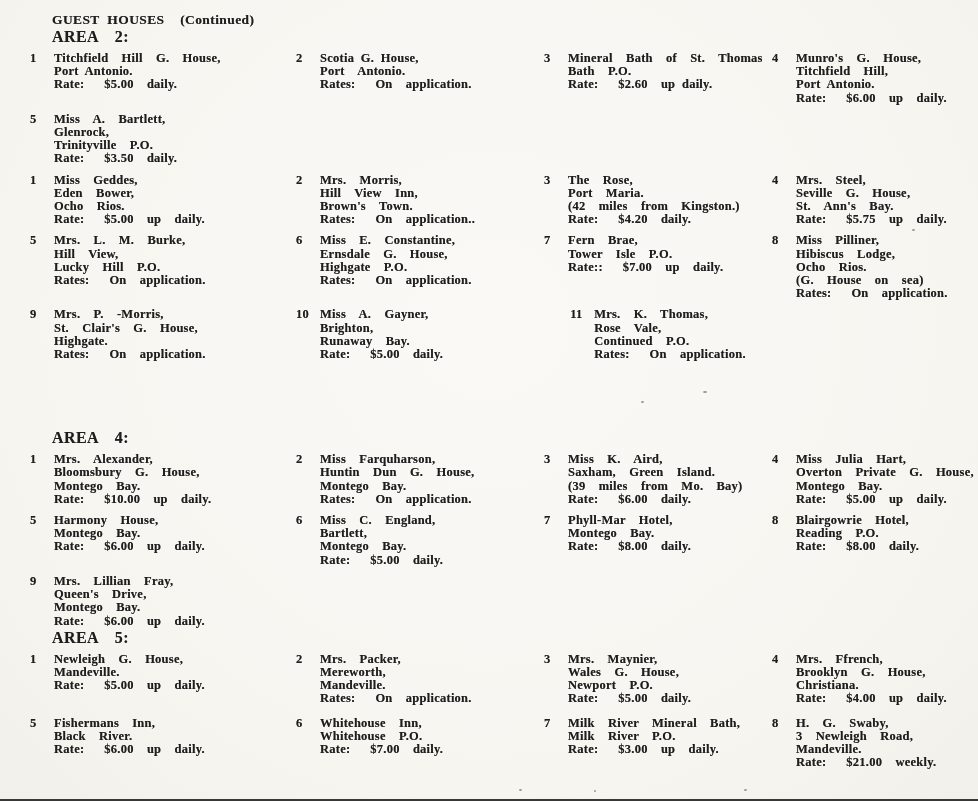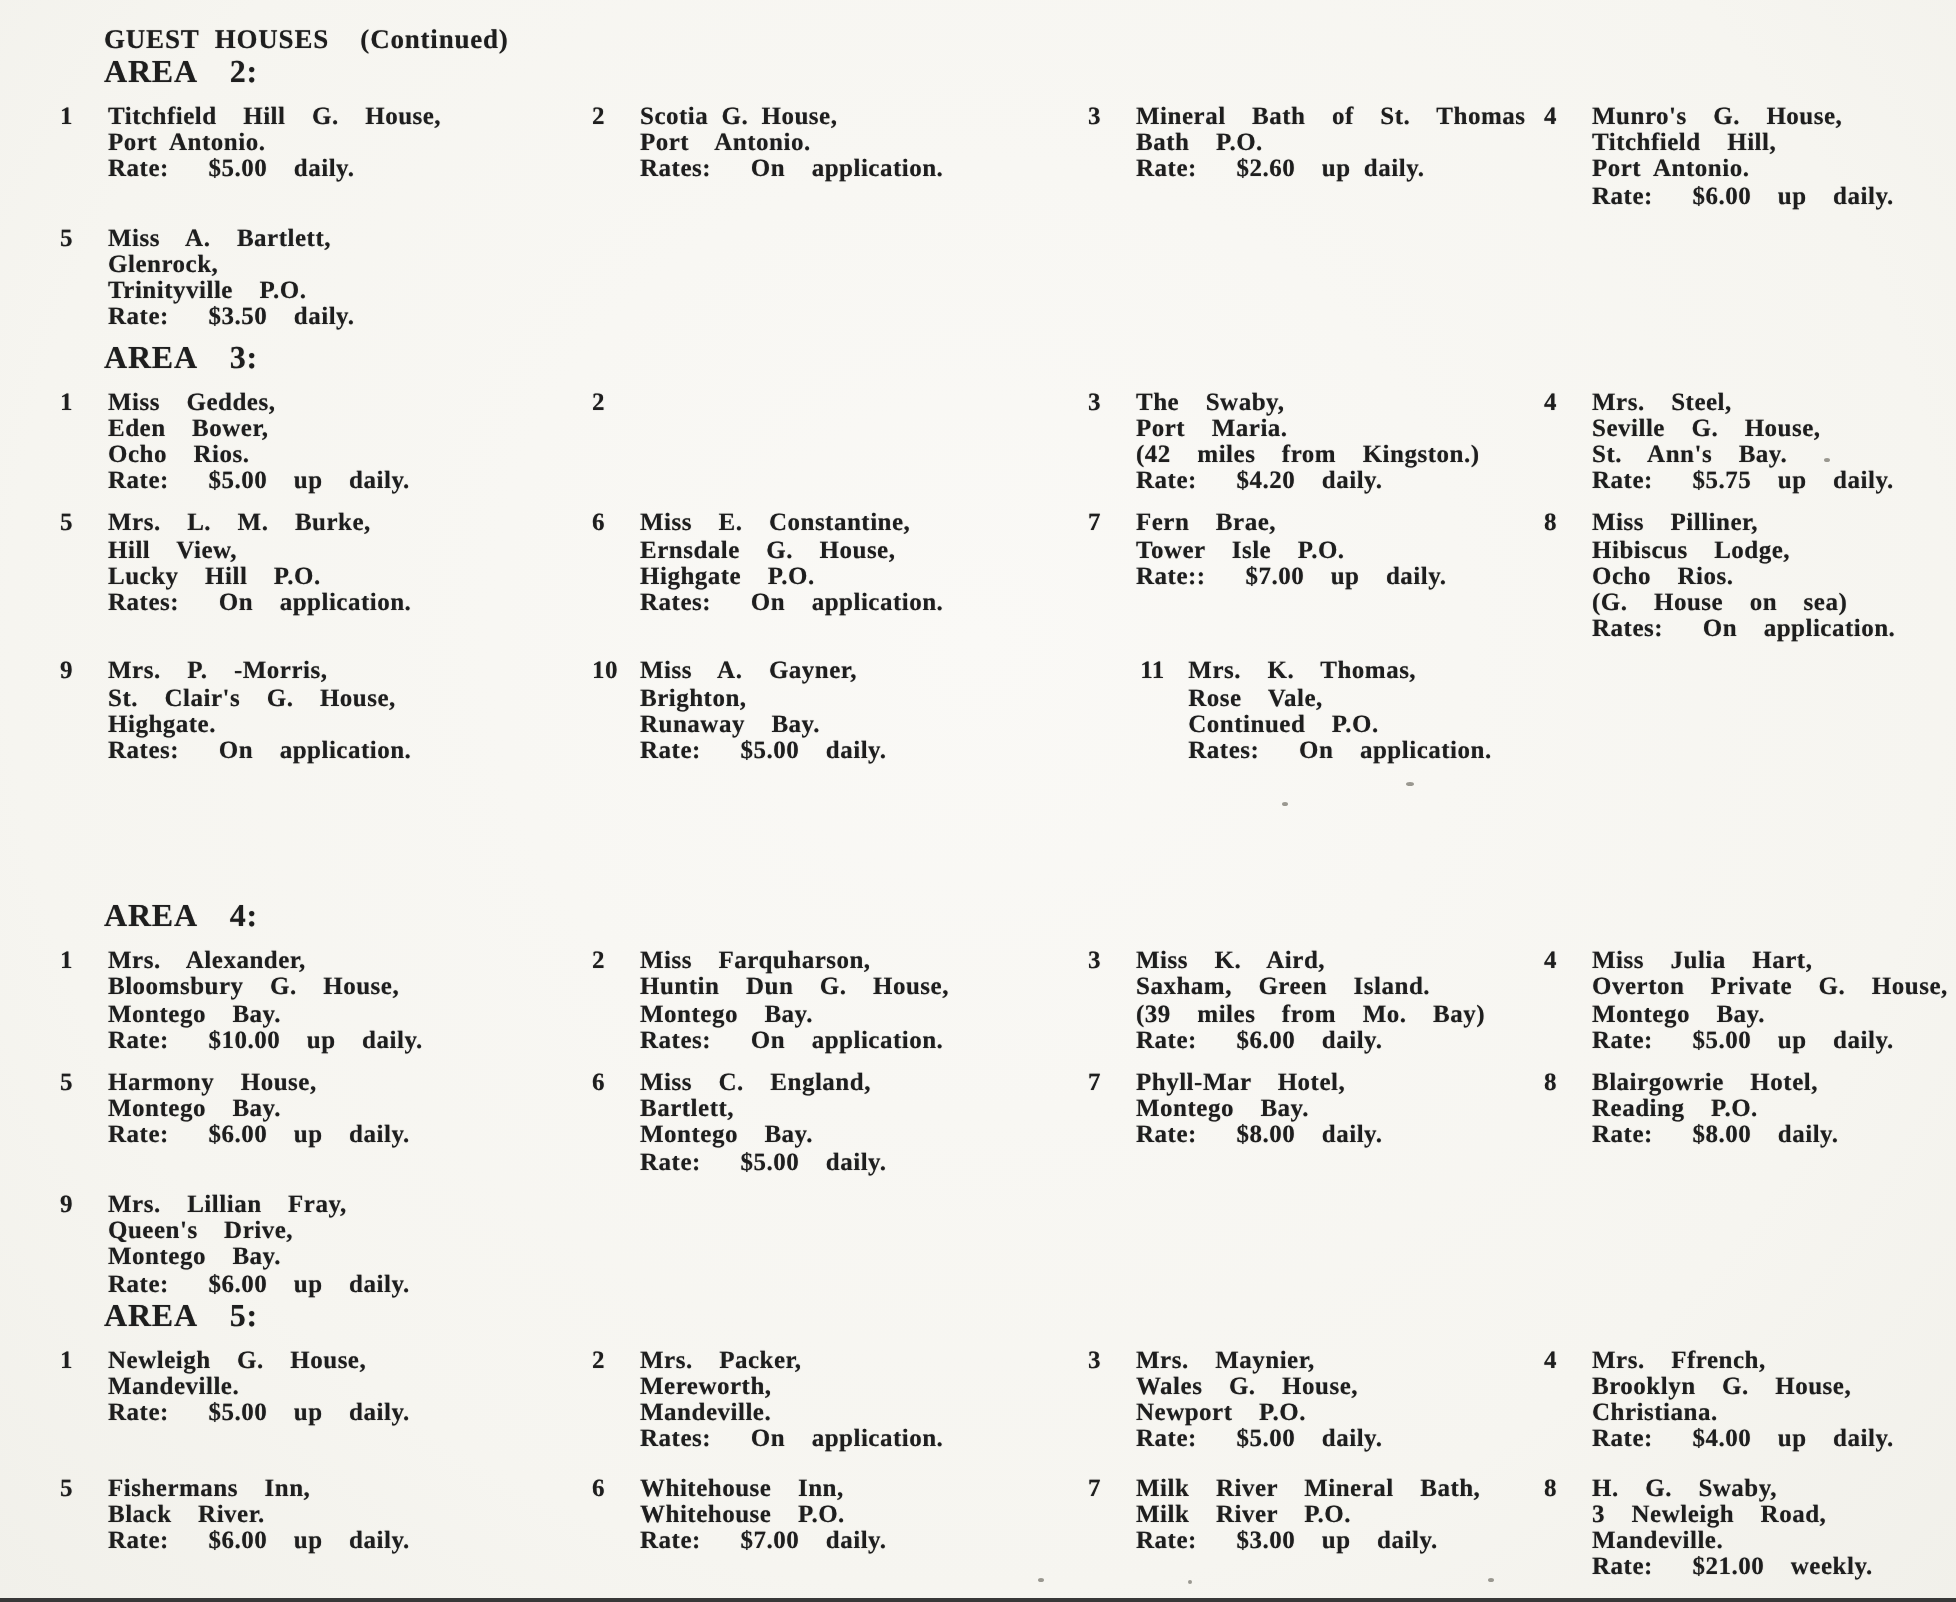--- a/index.html
+++ b/index.html
@@ -109,38 +109,43 @@
         <div class="entry" style="grid-column: 1;">
           <span class="entry-num">5</span>
           <span class="entry-lines">
             <div class="line">Miss  A.  Bartlett,</div>
             <div class="line">Glenrock,</div>
             <div class="line">Trinityville  P.O.</div>
             <div class="line">Rate:   $3.50  daily.</div>
           </span>
         </div>
       </div>
-      <div class="area-heading mt-a3">AREA  3:</div>
       <div class="grid-row">
         <div class="entry" style="grid-column: 1;">
           <span class="entry-num">1</span>
           <span class="entry-lines">
             <div class="line">Miss  Geddes,</div>
             <div class="line">Eden  Bower,</div>
             <div class="line">Ocho  Rios.</div>
             <div class="line">Rate:   $5.00  up  daily.</div>
           </span>
         </div>
         <div class="entry" style="grid-column: 2;">
           <span class="entry-num">2</span>
+          <span class="entry-lines">
+            <div class="line">Mrs.  Morris,</div>
+            <div class="line">Hill  View  Inn,</div>
+            <div class="line">Brown's  Town.</div>
+            <div class="line">Rates:   On  application..</div>
+          </span>
         </div>
         <div class="entry" style="grid-column: 3;">
           <span class="entry-num">3</span>
           <span class="entry-lines">
-            <div class="line">The  Swaby,</div>
+            <div class="line">The  Rose,</div>
             <div class="line">Port  Maria.</div>
             <div class="line">(42  miles  from  Kingston.)</div>
             <div class="line">Rate:   $4.20  daily.</div>
           </span>
         </div>
         <div class="entry" style="grid-column: 4;">
           <span class="entry-num">4</span>
           <span class="entry-lines">
             <div class="line">Mrs.  Steel,</div>
             <div class="line">Seville  G.  House,</div>

